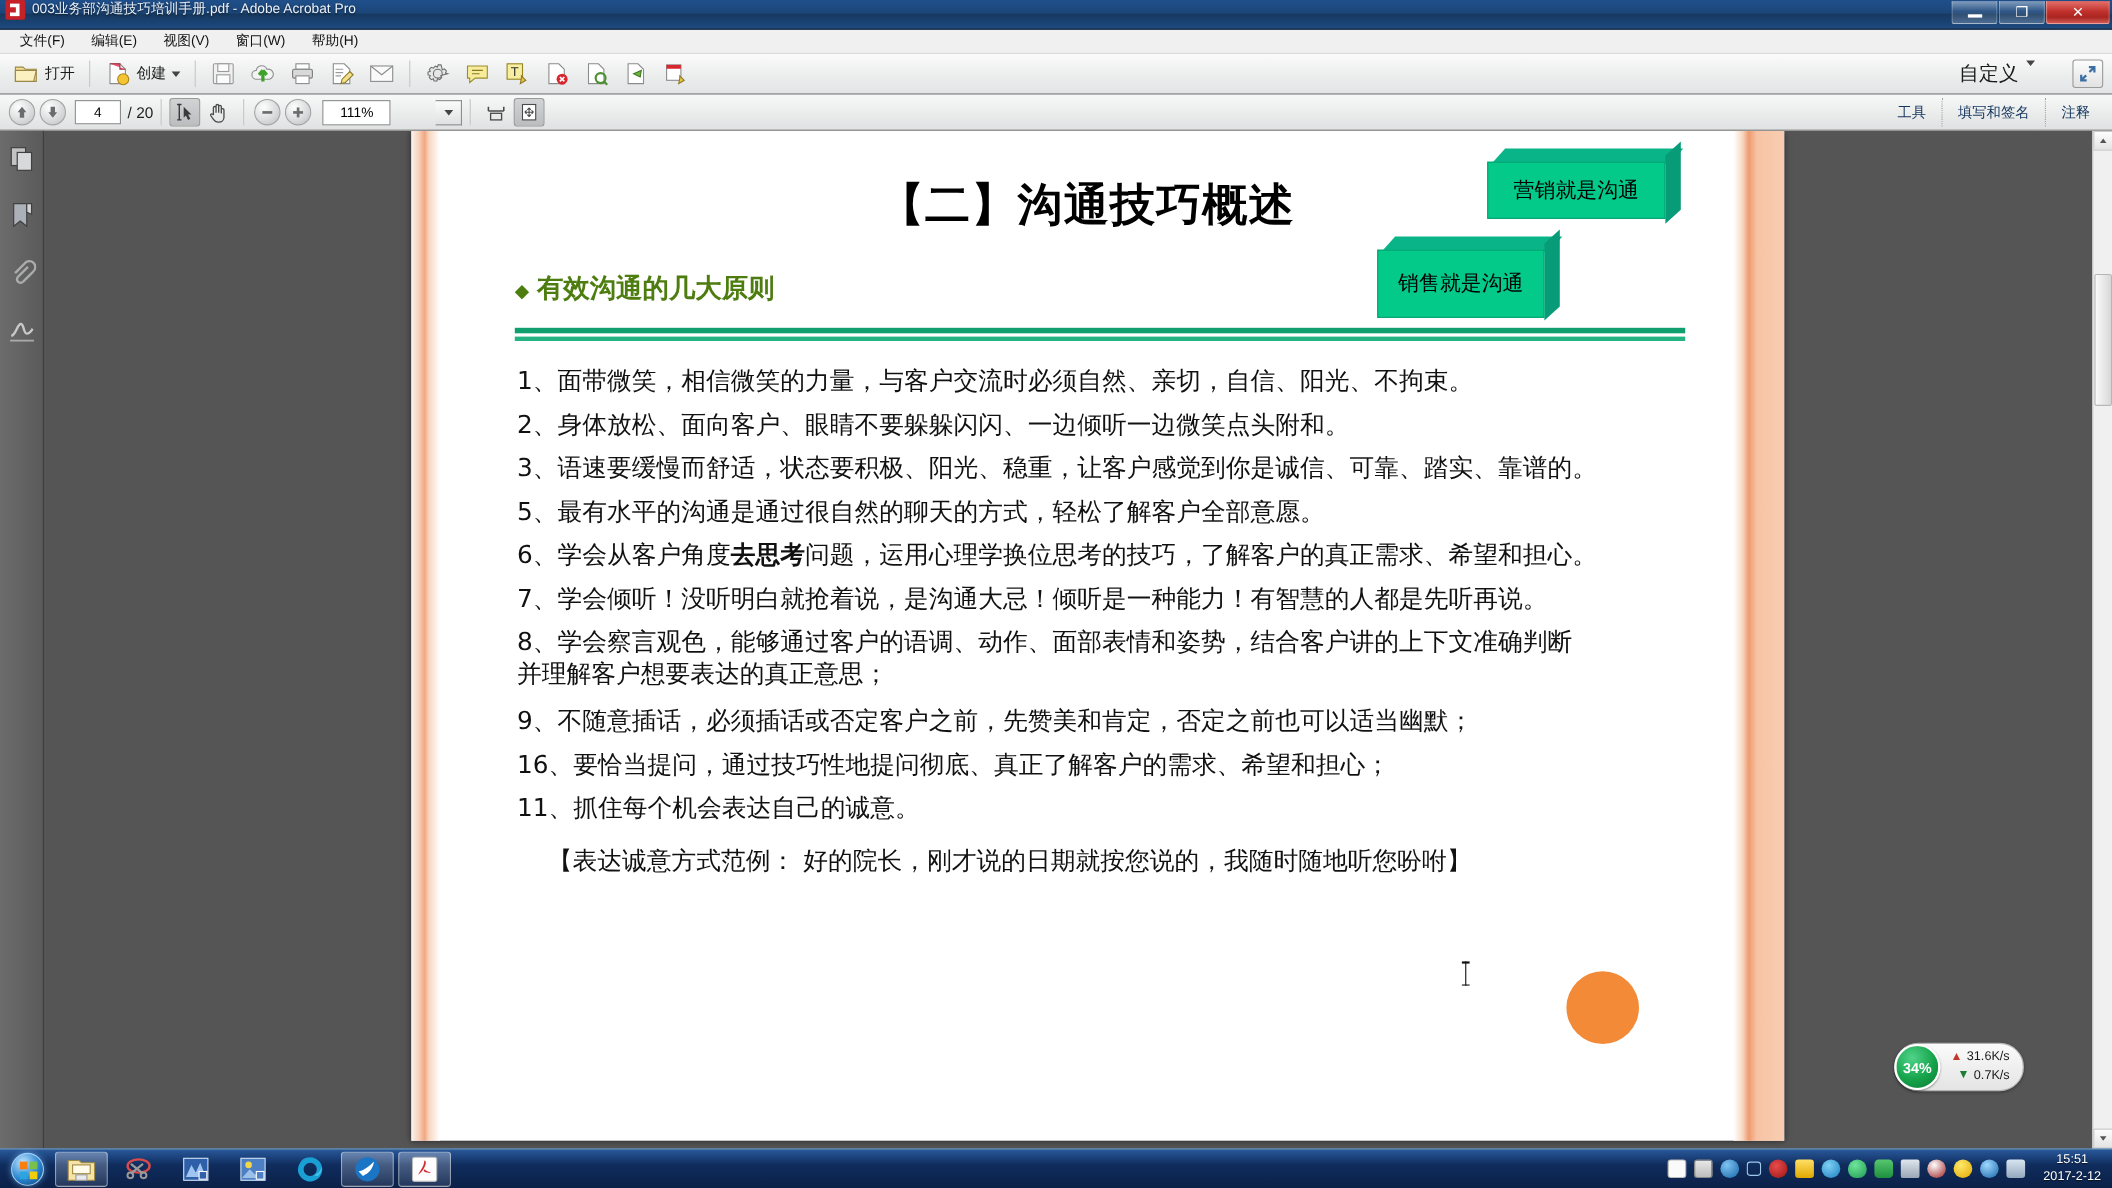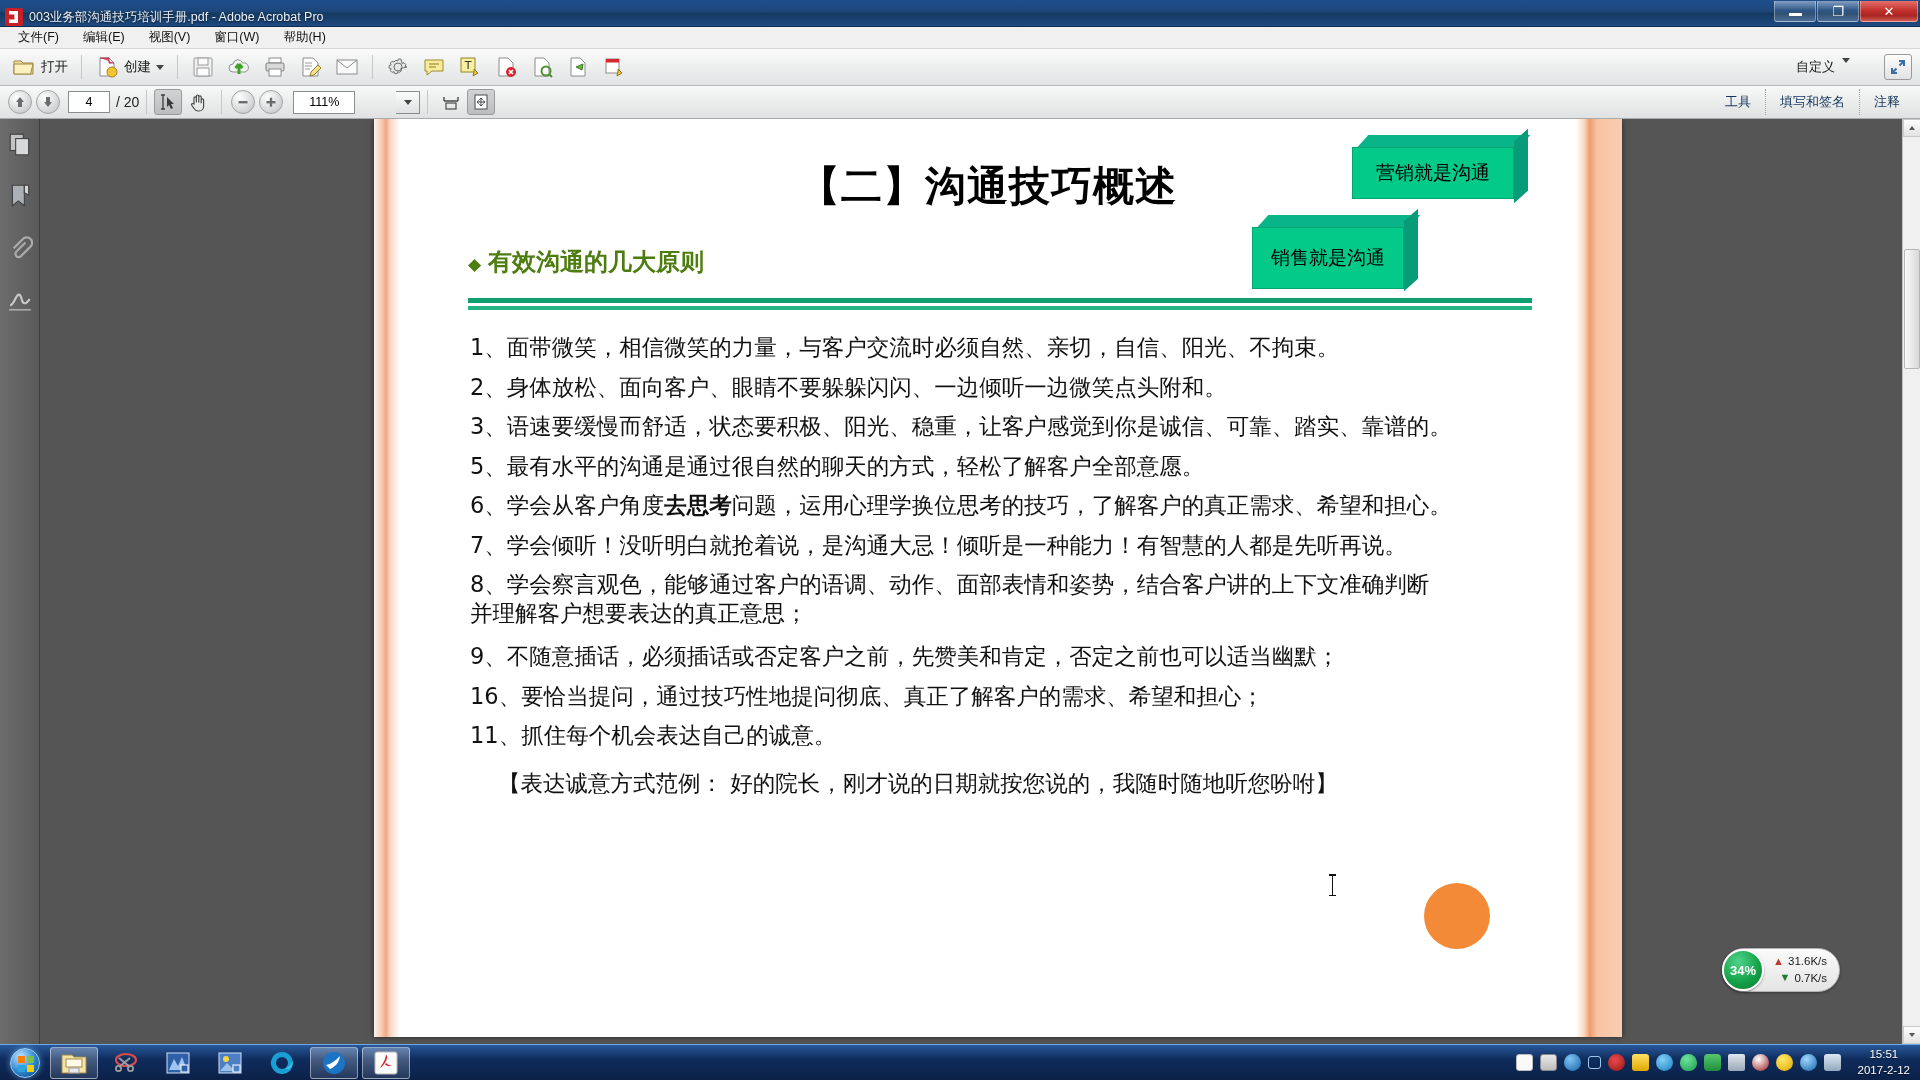--- a/index.html
+++ b/index.html
@@ -7,21 +7,21 @@
     width: 1920px; height: 1080px;
     overflow: hidden;
     font-family: "Liberation Sans", "DejaVu Sans", sans-serif;
     background: #3a3a3a;
   }
 
   
   .titlebar {
     height: 27px;
     background: linear-gradient(to bottom, #1f4f8b 0%, #1b4679 45%, #16395f 50%, #1d4a82 100%);
-    display: flex; align-items: flex-end;
+    display: flex; align-items: flex-start;
     position: relative;
     border-bottom: 1px solid #0d2b4e;
   }
   .titlebar-icon {
     width: 18px; height: 18px; margin-left: 5px; margin-right: 6px;
     background: #c62128;
     border-radius: 2px;
     position: relative;
     flex: none;
   }
@@ -85,21 +85,21 @@
   }
   .tb-sep { width: 1px; height: 24px; background: #c6c7c8; margin: 0 7px; }
   .caret { width:0;height:0;border-left:4px solid transparent;border-right:4px solid transparent;border-top:5px solid #444; }
 
   
   .ico { width: 24px; height: 24px; display:block; }
 
   .customize {
     position: absolute; right: 70px;
     display: flex; gap: 7px;
-    font-size: 13px; color: #1a1a1a;
+    font-size: 18px; color: #1a1a1a;
   }
   .expand-btn {
     position: absolute; right: 8px;
     width: 28px; height: 26px;
     border: 1px solid #9a9a9a; border-radius: 3px;
     background: linear-gradient(to bottom,#fdfdfd,#e2e2e2);
     display:flex;align-items:center;justify-content:center;
   }
 
   

